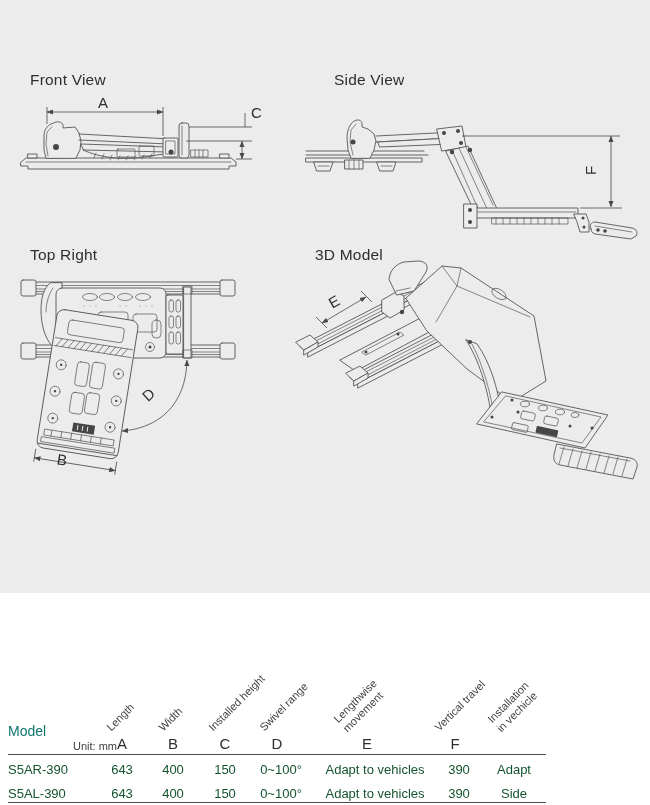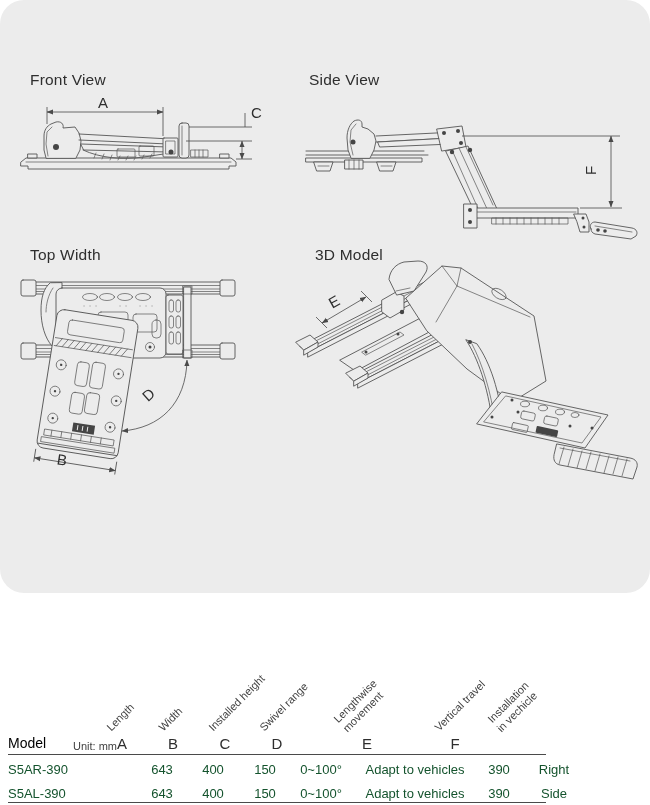--- a/index.html
+++ b/index.html
@@ -1,39 +1,39 @@
 <!DOCTYPE html>
 <html><head>
 <meta charset="utf-8">
 <style>
   html,body{margin:0;padding:0;}
   body{
     width:650px;height:805px;position:relative;background:#ffffff;
     font-family:"Liberation Sans",sans-serif;color:#3a3a3a;overflow:hidden;
   }
-  .panel{position:absolute;left:0;top:0;width:650px;height:593px;background:#ececec;border-radius:24px;}
+  .panel{position:absolute;left:0;top:0;width:650px;height:593px;background:#ececec;}
   .panel svg{position:absolute;left:0;top:0;}
   .vtitle{position:absolute;font-size:15.5px;color:#2e2e2e;letter-spacing:.2px;}
   .dimlab{position:absolute;font-size:15px;color:#2e2e2e;}
   .ln{stroke:#565656;stroke-width:.9;fill:none;stroke-linejoin:round;stroke-linecap:round;}
   .f{fill:#ececec;}
   .thin{stroke-width:.7;}
   .dim{stroke:#4a4a4a;stroke-width:.8;fill:none;}
   .dk{fill:#454545;stroke:none;}
   .table-area{position:absolute;left:0;top:593px;width:650px;height:212px;background:#fff;}
   .rothead{
     position:absolute;bottom:71px;transform-origin:0 100%;transform:rotate(-45deg);
     font-size:11px;line-height:1.15;white-space:nowrap;color:#3f3f3f;
   }
   .colletter{position:absolute;top:142px;transform:translateX(-50%);font-size:15px;color:#2e2e2e;}
-  .modelhead{position:absolute;left:8px;top:142px;font-size:14px;color:#000000;}
+  .modelhead{position:absolute;left:8px;top:130px;font-size:14px;color:#0f766e;}
   .unitlab{position:absolute;left:73px;top:147px;font-size:11px;color:#3f3f3f;}
   .rule{position:absolute;left:8px;width:538px;height:1px;background:#4a4a4a;}
   .cell{position:absolute;font-size:13px;color:#14532d;white-space:nowrap;}
-  .cell.c{transform:translateX(-50%);margin-left:40px;}
+  .cell.c{transform:translateX(-50%);}
   .r1{top:169px;} .r2{top:193px;}
 </style>
 </head>
 <body>
 
 <div class="panel">
   <svg width="650" height="593" viewBox="0 0 650 593">
     <defs>
       <marker id="ar" viewBox="0 0 10 10" refX="9.5" refY="5" markerWidth="8" markerHeight="8" orient="auto-start-reverse">
         <path d="M0,1 L10,5 L0,9 Z" fill="#4a4a4a"></path>
@@ -258,22 +258,22 @@
       <path class="ln thin" d="M560,448 L630,461"></path>
       <path class="ln thin" d="M564,447 l-5,17 M573,449 l-5,17 M582,451 l-5,17 M591,452 l-5,17 M600,454 l-5,17 M609,456 l-5,17 M618,457 l-5,17 M627,459 l-5,17"></path>
 
       <line class="dim" x1="316" y1="317" x2="327" y2="328"></line>
       <line class="dim" x1="361" y1="291" x2="372" y2="302"></line>
       <line class="dim" x1="322" y1="323" x2="366" y2="297" marker-start="url(#ar)" marker-end="url(#ar)"></line>
     </g>
   </svg>
 
   <span class="vtitle" style="left:30px;top:71px;">Front View</span>
-  <span class="vtitle" style="left:309px;top:71px;">Side View</span>
-  <span class="vtitle" style="left:30px;top:246px;">Top Width</span>
+  <span class="vtitle" style="left:334px;top:71px;">Side View</span>
+  <span class="vtitle" style="left:30px;top:246px;">Top Right</span>
   <span class="vtitle" style="left:315px;top:246px;">3D Model</span>
 
   <span class="dimlab" style="left:98px;top:94px;">A</span>
   <span class="dimlab" style="left:251px;top:104px;">C</span>
   <span class="dimlab" style="left:586px;top:162px;transform:rotate(-90deg);">F</span>
   <span class="dimlab" style="left:143px;top:386px;transform:rotate(-42deg);">D</span>
   <span class="dimlab" style="left:57px;top:451px;transform:rotate(9deg);">B</span>
   <span class="dimlab" style="left:329px;top:293px;transform:rotate(-29deg);">E</span>
 </div>
 
@@ -314,21 +314,21 @@
 
   <div class="rule" style="top:161px;"></div>
 
   <span class="cell r1" style="left:8px;">S5AR-390</span>
   <span class="cell c r1" style="left:122px;">643</span>
   <span class="cell c r1" style="left:173px;">400</span>
   <span class="cell c r1" style="left:225px;">150</span>
   <span class="cell c r1" style="left:281px;">0~100°</span>
   <span class="cell c r1" style="left:375px;">Adapt to vehicles</span>
   <span class="cell c r1" style="left:459px;">390</span>
-  <span class="cell c r1" style="left:514px;">Right</span>
+  <span class="cell c r1" style="left:514px;">Adapt</span>
 
   <span class="cell r2" style="left:8px;text-align:center;">S5AL-390</span>
   <span class="cell c r2" style="left:122px;">643</span>
   <span class="cell c r2" style="left:173px;">400</span>
   <span class="cell c r2" style="left:225px;">150</span>
   <span class="cell c r2" style="left:281px;">0~100°</span>
   <span class="cell c r2" style="left:375px;">Adapt to vehicles</span>
   <span class="cell c r2" style="left:459px;">390</span>
   <span class="cell c r2" style="left:514px;">Side</span>
 

